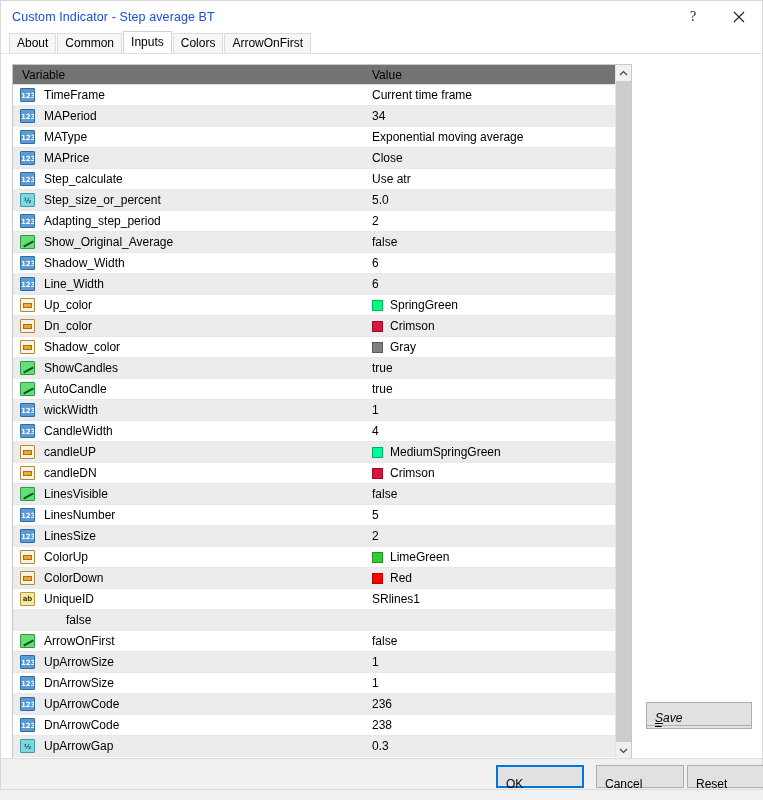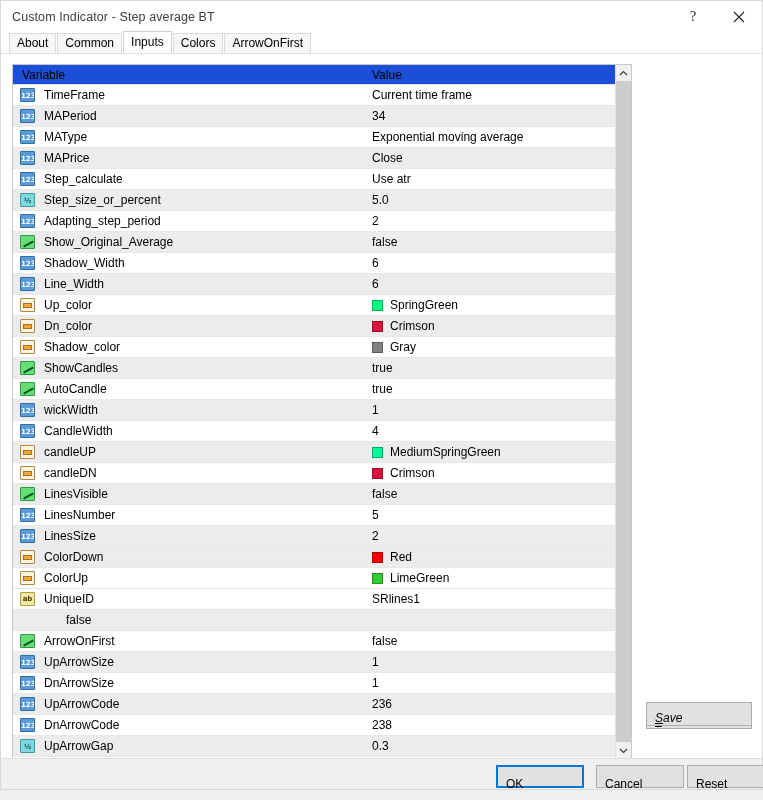--- a/index.html
+++ b/index.html
@@ -31,21 +31,21 @@
   .titlebar {
     position: relative;
     height: 31px;
     background: #ffffff;
     display: flex;
     align-items: center;
   }
   .title-text {
     margin-left: 11px;
     font-size: 12.5px;
-    color: #404040;
+    color: #1d4ed8;
     letter-spacing: .1px;
     white-space: nowrap;
   }
   .title-btns {
     position: absolute;
     right: 0; top: 0;
     height: 31px;
     display: flex;
   }
   .tbtn {
@@ -125,21 +125,21 @@
     overflow: hidden;
   }
   .row {
     display: flex;
     height: 21px;
     align-items: center;
     box-sizing: border-box;
     border-bottom: 1px solid #e8e8e8;
   }
   .row.head {
-    background: #1d4ed8;
+    background: #737373;
     border-bottom: 1px solid #dedede;
     height: 20px;
   }
   .row.odd  { background: #ffffff; }
   .row.even { background: #ececec; }
 
   .cell-var {
     width: 306px;
     display: flex;
     align-items: center;
@@ -539,38 +539,38 @@
             </div>
             <div class="row even">
               <div class="cell-var">
                 <span class="ticon int">123</span>
                 <span class="vlabel">LinesSize</span>
               </div>
               <div class="cell-val">
                 <span class="vlabel">2</span>
               </div>
             </div>
+            <div class="row odd">
+              <div class="cell-var">
+                <span class="ticon color"></span>
+                <span class="vlabel">ColorUp</span>
+              </div>
+              <div class="cell-val">
+                <span class="swatch" style="background: rgb(50, 205, 50);"></span>
+                <span class="vlabel">LimeGreen</span>
+              </div>
+            </div>
             <div class="row even">
               <div class="cell-var">
                 <span class="ticon color"></span>
                 <span class="vlabel">ColorDown</span>
               </div>
               <div class="cell-val">
                 <span class="swatch" style="background: rgb(255, 0, 0);"></span>
                 <span class="vlabel">Red</span>
-              </div>
-            </div>
-            <div class="row odd">
-              <div class="cell-var">
-                <span class="ticon color"></span>
-                <span class="vlabel">ColorUp</span>
-              </div>
-              <div class="cell-val">
-                <span class="swatch" style="background: rgb(50, 205, 50);"></span>
-                <span class="vlabel">LimeGreen</span>
               </div>
             </div>
             <div class="row odd">
               <div class="cell-var">
                 <span class="ticon str">ab</span>
                 <span class="vlabel">UniqueID</span>
               </div>
               <div class="cell-val">
                 <span class="vlabel">SRlines1</span>
               </div>

